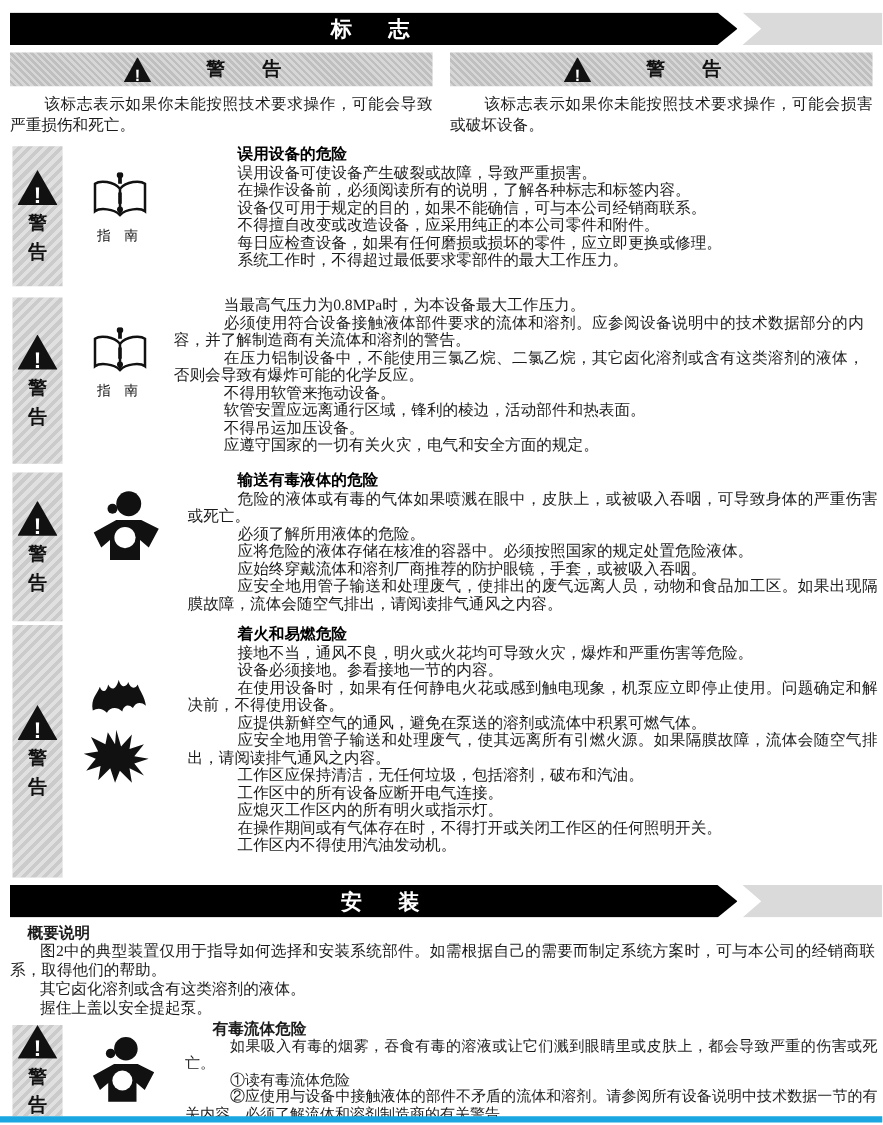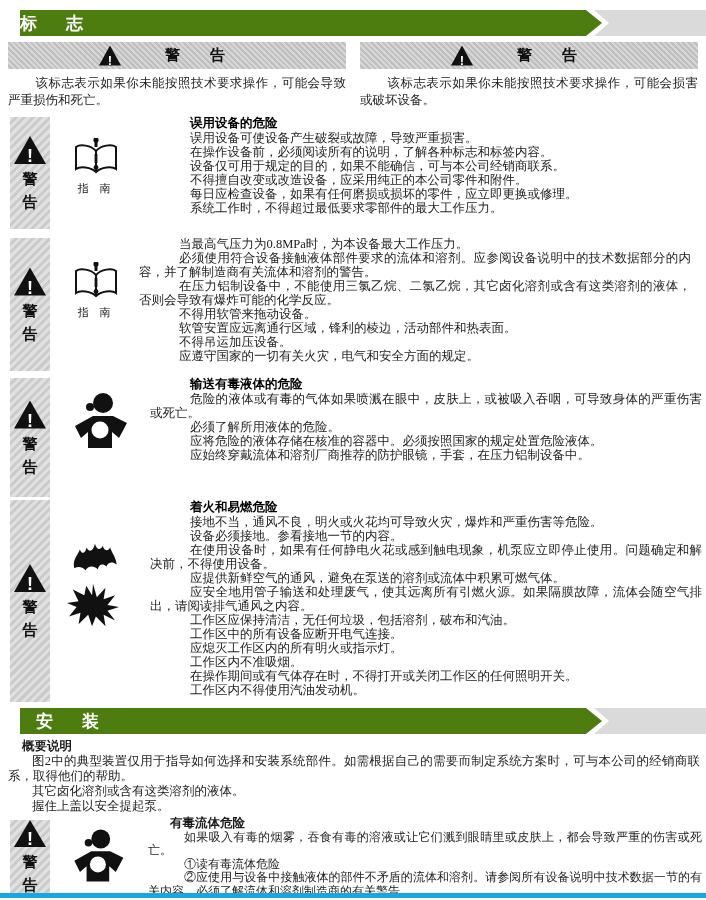--- a/index.html
+++ b/index.html
@@ -6,23 +6,23 @@
   html,body { width:706px; height:900px; }
   body {
     position:relative;
     background:#ffffff;
     font-family:"Liberation Serif", serif;
     color:#1c1c1c;
     overflow:hidden;
   }
   
   .banner-blue {
-    position:absolute; left:20px; height:26px; background:#4d7c0f;
+    position:absolute; left:8px; height:26px; background:#000000;
     clip-path:polygon(0 0, calc(100% - 16px) 0, 100% 50%, calc(100% - 16px) 100%, 0 100%);
-    display:flex; align-items:center; justify-content:flex-start;
+    display:flex; align-items:center; justify-content:center;
   }
   .banner-blue .banner-text {
     color:#ffffff; font-family:"Liberation Sans", sans-serif;
     font-size:17px; letter-spacing:6px; font-weight:bold;
   }
   .banner-tail {
     position:absolute; height:26px; background:#dadada;
     clip-path:polygon(0 0, 100% 0, 100% 100%, 0 100%, 15px 50%);
   }
   
@@ -182,21 +182,22 @@
     <path d="M12 34 L30 24 L50 24 L64 31 L56 46 L49 40 L49 56 L25 56 L25 40 L18 46 Z" fill="#111"></path>
     <circle cx="37" cy="38" r="8.5" fill="#ffffff"></circle>
   </svg>
 </div>
 <div class="hz-text" style="left:150px; top:377px;">
   <div class="hz-title">输送有毒液体的危险</div>
   <div>
       <p class="para">危险的液体或有毒的气体如果喷溅在眼中，皮肤上，或被吸入吞咽，可导致身体的严重伤害或死亡。</p>
       <p class="para">必须了解所用液体的危险。</p>
       <p class="para">应将危险的液体存储在核准的容器中。必须按照国家的规定处置危险液体。</p>
-      <p class="para">应始终穿戴流体和溶剂厂商推荐的防护眼镜，手套，在压力铝制设备中。</p>
+      <p class="para">应始终穿戴流体和溶剂厂商推荐的防护眼镜，手套，或被吸入吞咽。</p>
+      <p class="para">应安全地用管子输送和处理废气，使排出的废气远离人员，动物和食品加工区。如果出现隔膜故障，流体会随空气排出，请阅读排气通风之内容。</p>
     </div>
 </div>
 
 <div class="strip" style="top:500px; height:202px;">
   <div class="tri tri-md">
       <span>!</span>
     </div>
   <span class="strip-char">警</span>
   <span class="strip-char">告</span>
 </div>
@@ -214,21 +215,20 @@
   <div class="hz-title">着火和易燃危险</div>
   <div>
       <p class="para">接地不当，通风不良，明火或火花均可导致火灾，爆炸和严重伤害等危险。</p>
       <p class="para">设备必须接地。参看接地一节的内容。</p>
       <p class="para">在使用设备时，如果有任何静电火花或感到触电现象，机泵应立即停止使用。问题确定和解决前，不得使用设备。</p>
       <p class="para">应提供新鲜空气的通风，避免在泵送的溶剂或流体中积累可燃气体。</p>
       <p class="para">应安全地用管子输送和处理废气，使其远离所有引燃火源。如果隔膜故障，流体会随空气排出，请阅读排气通风之内容。</p>
       <p class="para">工作区应保持清洁，无任何垃圾，包括溶剂，破布和汽油。</p>
       <p class="para">工作区中的所有设备应断开电气连接。</p>
       <p class="para">应熄灭工作区内的所有明火或指示灯。</p>
-      <p class="para">工作区内不准吸烟。</p>
       <p class="para">在操作期间或有气体存在时，不得打开或关闭工作区的任何照明开关。</p>
       <p class="para">工作区内不得使用汽油发动机。</p>
     </div>
 </div>
 
 <div class="banner-blue" style="top:708px; width:582px;padding-left:16px;">
   <span class="banner-text">安　装</span>
 </div>
 <div class="banner-tail" style="left:594px; top:708px; width:112px;"></div>
 

